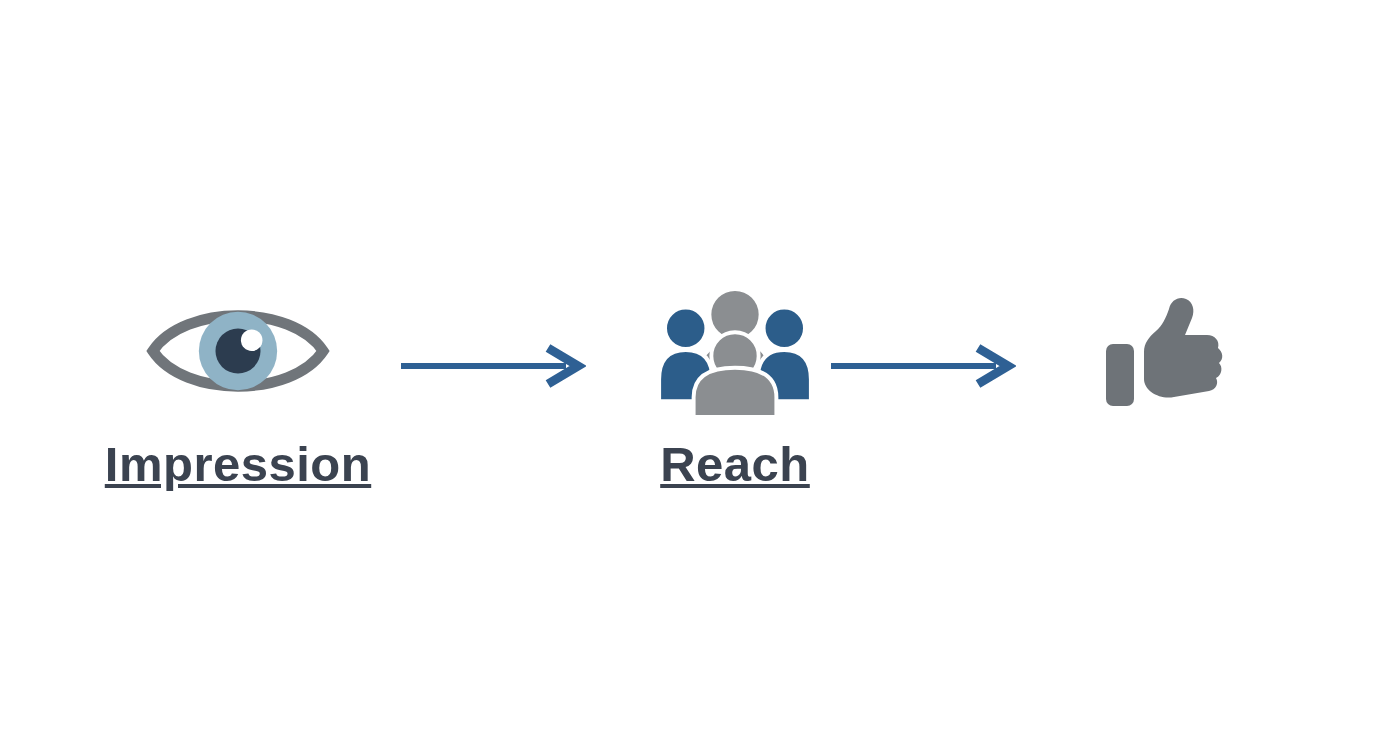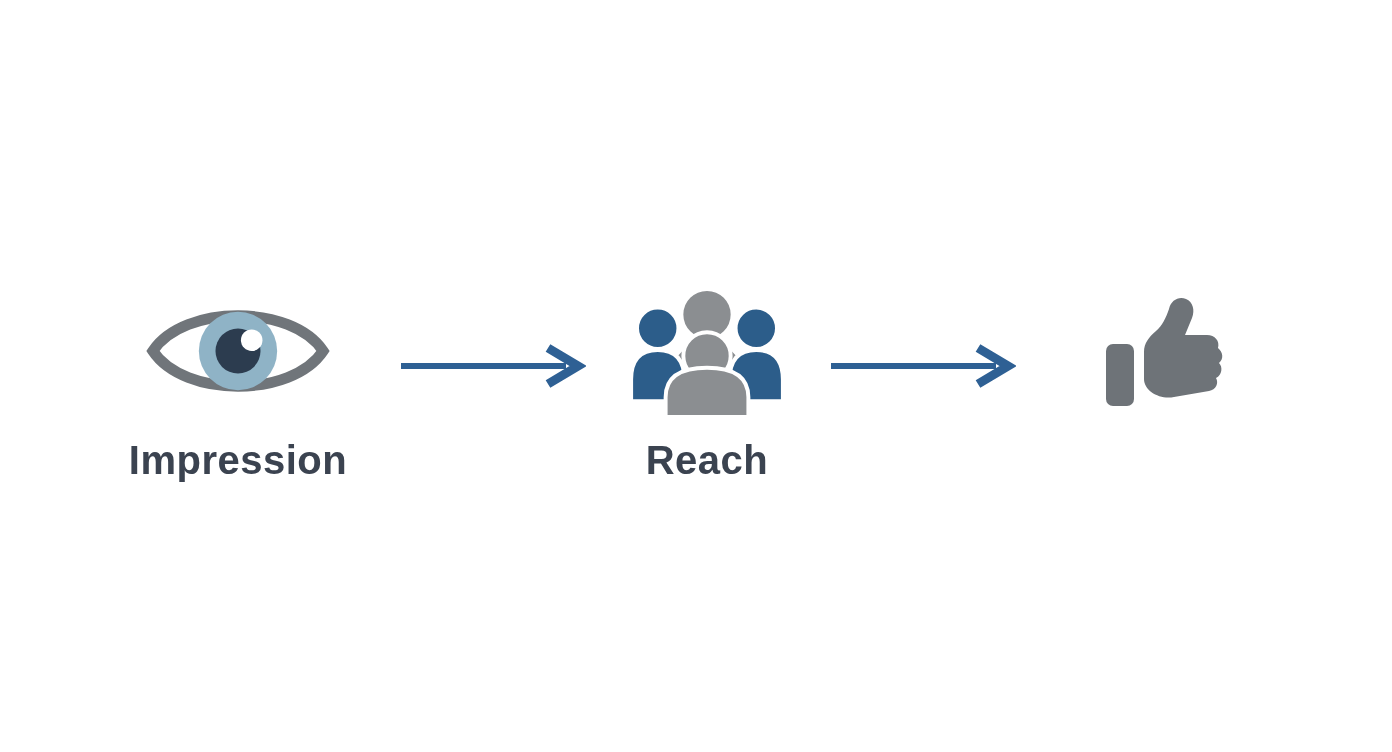--- a/index.html
+++ b/index.html
@@ -17,37 +17,38 @@
   }
   .stage {
     position: absolute;
     top: 283px;
     width: 320px;
     display: flex;
     flex-direction: column;
     align-items: center;
   }
   .stage-impression { left: 78px; }
-  .stage-reach      { left: 547px; }
+  .stage-reach      { left: 575px; }
   .stage-engagement { left: 1008px; }
 
   .icon-box {
     height: 136px;
     display: flex;
     align-items: center;
     justify-content: center;
   }
   .stage-label {
     margin-top: 21px;
-    font-size: 40px;
+    font-size: 49px;
     font-weight: bold;
     color: var(--label-text, #3b4350);
     letter-spacing: 0.5px;
     line-height: 1;
     white-space: nowrap;
+    text-decoration: underline;
   }
   .arrow {
     position: absolute;
     top: 342px;
   }
   .arrow-1 { left: 398px; }
   .arrow-2 { left: 828px; }
 
   
   .eye-outline   { fill: #ffffff; stroke: var(--eye-outline, #70757a); }

